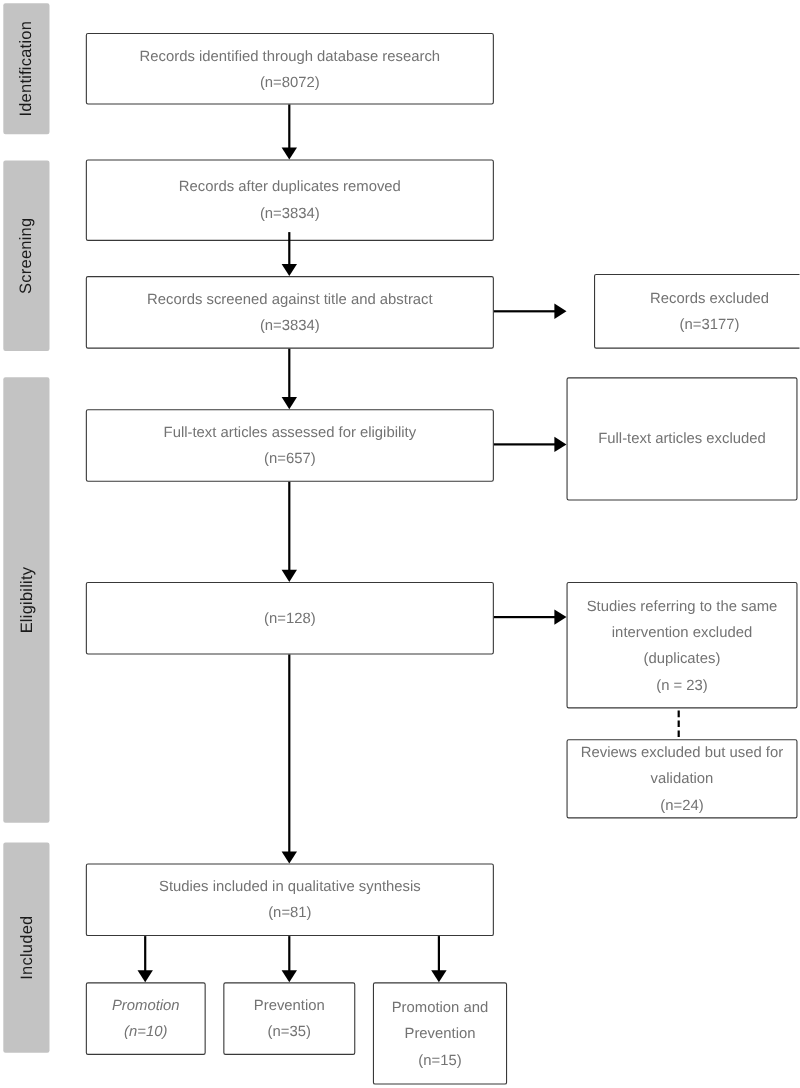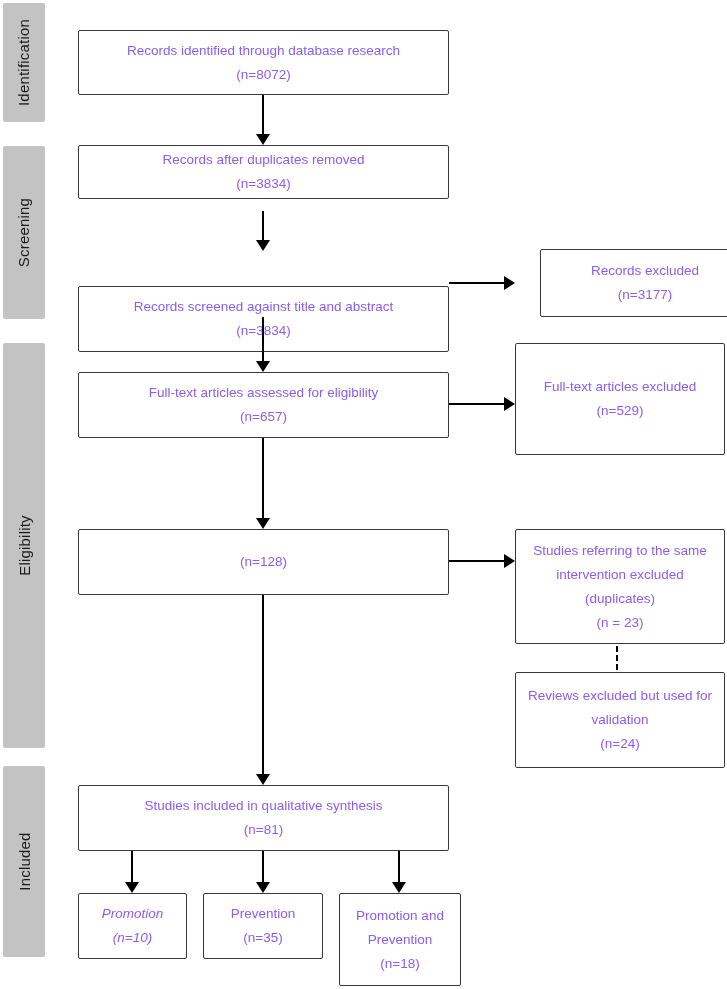--- a/index.html
+++ b/index.html
@@ -44,21 +44,21 @@
     display: flex;
     align-items: center;
     justify-content: center;
     text-align: center;
     padding: 3px 8px;
   }
   .box .ln {
     display: block;
     font-size: 13.5px;
     line-height: 24px;
-    color: #8b5cf6;
+    color: #737373;
   }
   
   .arrow-down {
     position: absolute;
     width: 14px;
   }
   .arrow-down::before {
     content: "";
     position: absolute;
     left: 6px;
@@ -125,27 +125,27 @@
   <div class="stage" style="top:766px;height:191px;">
     <span class="stage-label">Included</span>
   </div>
 
   <div class="box" style="left:78px;top:30px;width:371px;height:65px;">
     <div>
       <span class="ln">Records identified through database research</span>
       <span class="ln">(n=8072)</span>
     </div>
   </div>
-  <div class="box" style="left:78px;top:145px;width:371px;height:54px;">
+  <div class="box" style="left:78px;top:145px;width:371px;height:74px;">
     <div>
       <span class="ln">Records after duplicates removed</span>
       <span class="ln">(n=3834)</span>
     </div>
   </div>
-  <div class="box" style="left:78px;top:251px;width:371px;height:66px;margin-top:35px;">
+  <div class="box" style="left:78px;top:251px;width:371px;height:66px;">
     <div>
       <span class="ln">Records screened against title and abstract</span>
       <span class="ln">(n=3834)</span>
     </div>
   </div>
   <div class="box" style="left:78px;top:372px;width:371px;height:66px;">
     <div>
       <span class="ln">Full-text articles assessed for eligibility</span>
       <span class="ln">(n=657)</span>
     </div>
@@ -164,30 +164,29 @@
 
   <div class="box" style="left:540px;top:249px;width:210px;height:68px;">
     <div>
       <span class="ln">Records excluded</span>
       <span class="ln">(n=3177)</span>
     </div>
   </div>
   <div class="box" style="left:515px;top:343px;width:210px;height:112px;">
     <div>
       <span class="ln">Full-text articles excluded</span>
-      <span class="ln">(n=529)</span>
     </div>
   </div>
   <div class="box" style="left:515px;top:529px;width:210px;height:115px;align-items:center;">
     <div>
       <span class="ln">Studies referring to the same intervention excluded (duplicates)</span>
       <span class="ln">(n = 23)</span>
     </div>
   </div>
-  <div class="box" style="left:515px;top:672px;width:210px;height:96px;">
+  <div class="box" style="left:515px;top:672px;width:210px;height:72px;">
     <div>
       <span class="ln">Reviews excluded but used for validation</span>
       <span class="ln">(n=24)</span>
     </div>
   </div>
 
   <div class="box" style="left:78px;top:893px;width:109px;height:66px;font-style:italic;">
     <div>
       <span class="ln">Promotion</span>
       <span class="ln">(n=10)</span>
@@ -195,21 +194,21 @@
   </div>
   <div class="box" style="left:203px;top:893px;width:120px;height:66px;">
     <div>
       <span class="ln">Prevention</span>
       <span class="ln">(n=35)</span>
     </div>
   </div>
   <div class="box" style="left:339px;top:893px;width:122px;height:93px;align-items:center;">
     <div>
       <span class="ln">Promotion and Prevention</span>
-      <span class="ln">(n=18)</span>
+      <span class="ln">(n=15)</span>
     </div>
   </div>
 
   <div class="arrow-down" style="left:256px;top:95px;height:50px;"></div>
   <div class="arrow-down" style="left:256px;top:211px;height:40px;"></div>
   <div class="arrow-down" style="left:256px;top:317px;height:55px;"></div>
   <div class="arrow-down" style="left:256px;top:438px;height:91px;"></div>
   <div class="arrow-down" style="left:256px;top:595px;height:190px;"></div>
 
   <div class="arrow-down" style="left:125px;top:851px;height:42px;"></div>

